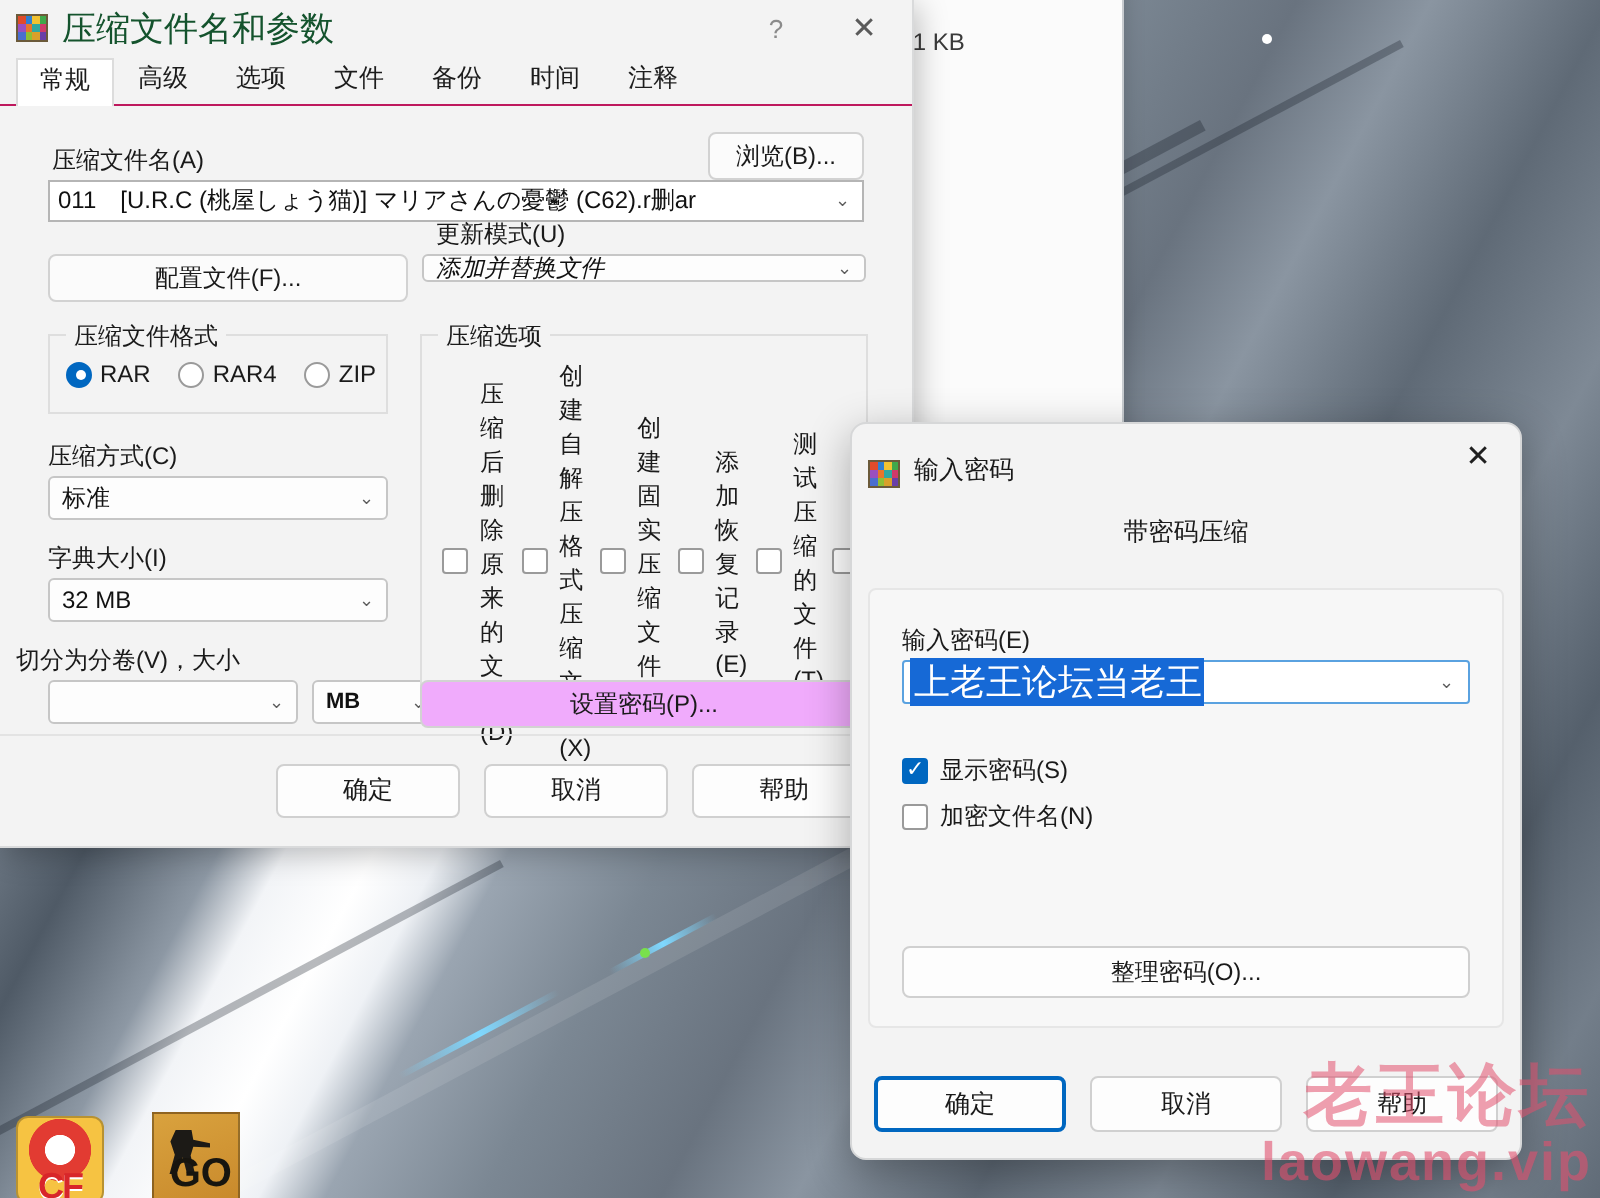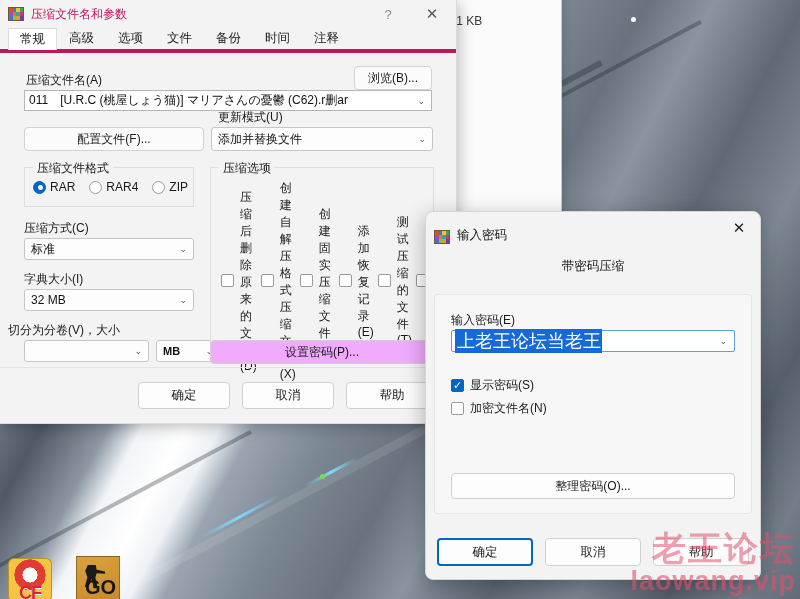--- a/index.html
+++ b/index.html
@@ -111,35 +111,35 @@
     height: 28px; background: #f3f3f3;
     display: flex; align-items: center; position: relative;
   }
   .rar-icon {
     width: 16px; height: 14px; margin-left: 8px; margin-right: 7px;
     display: grid; grid-template-columns: repeat(4, 1fr); grid-template-rows: repeat(3, 1fr);
     border: 1px solid #6b5a3a; overflow: hidden; flex: none;
   }
   .rar-icon i { display: block; }
   #main-title {
-    font-size: 12px; color: #be185d;
+    font-size: 17px; color: #14532d;
   }
   .titlebar-btn {
     position: absolute; top: 0; height: 28px; width: 40px;
     display: flex; align-items: center; justify-content: center;
     font-size: 13px; color: #8b8b8b;
   }
   #help-q { right: 48px; }
   #close-x { right: 4px; font-size: 15px; color: #5a5a5a; }
 
   
   #tabbar {
-    display: flex; height: 25px; align-items: flex-end;
+    display: flex; height: 25px; 
     background: #f3f3f3; padding-left: 8px;
-    border-bottom: 4px solid #be185d;
+    border-bottom: 1px solid #be185d;
   }
   .tab {
     font-size: 12.5px; color: #1c1c1c;
     padding: 4px 11px 5px 11px; line-height: 1;
     border: 1px solid transparent; border-bottom: none;
     background: transparent;
   }
   .tab.active {
     background: #ffffff;
     border-color: #dcdcdc;
@@ -173,23 +173,23 @@
     margin-left: auto; margin-right: 6px; font-size: 9px; color: #5d5d5d;
   }
 
   #profiles-btn {
     position: absolute; left: 24px; top: 73px; width: 180px; height: 24px;
     background: #fbfbfb; border: 1px solid #d2d2d2; border-radius: 4px;
     font-size: 12px; color: #1a1a1a; display: flex; align-items: center; justify-content: center;
   }
   #update-mode-label { position: absolute; left: 218px; top: 55px; text-align: right; }
   #update-mode-combo {
-    position: absolute; left: 211px; top: 73px; width: 222px; height: 24px;
+    position: absolute; left: 211px; top: 73px; width: 222px; height: 14px;
     background: #fdfdfd; border: 1px solid #c6c6c6; border-radius: 3px;
-    display: flex; align-items: center;
+    display: flex; align-items: center; font-style: italic;
   }
   #update-mode-combo span.val { font-size: 12px; color: #111; padding-left: 6px; }
 
   
   .groupbox {
     position: absolute; border: 1px solid #dedede; background: #f3f3f3;
   }
   .group-title {
     position: absolute; top: -8px; left: 8px; background: #f3f3f3;
     padding: 0 4px; font-size: 12px; color: #1a1a1a;

